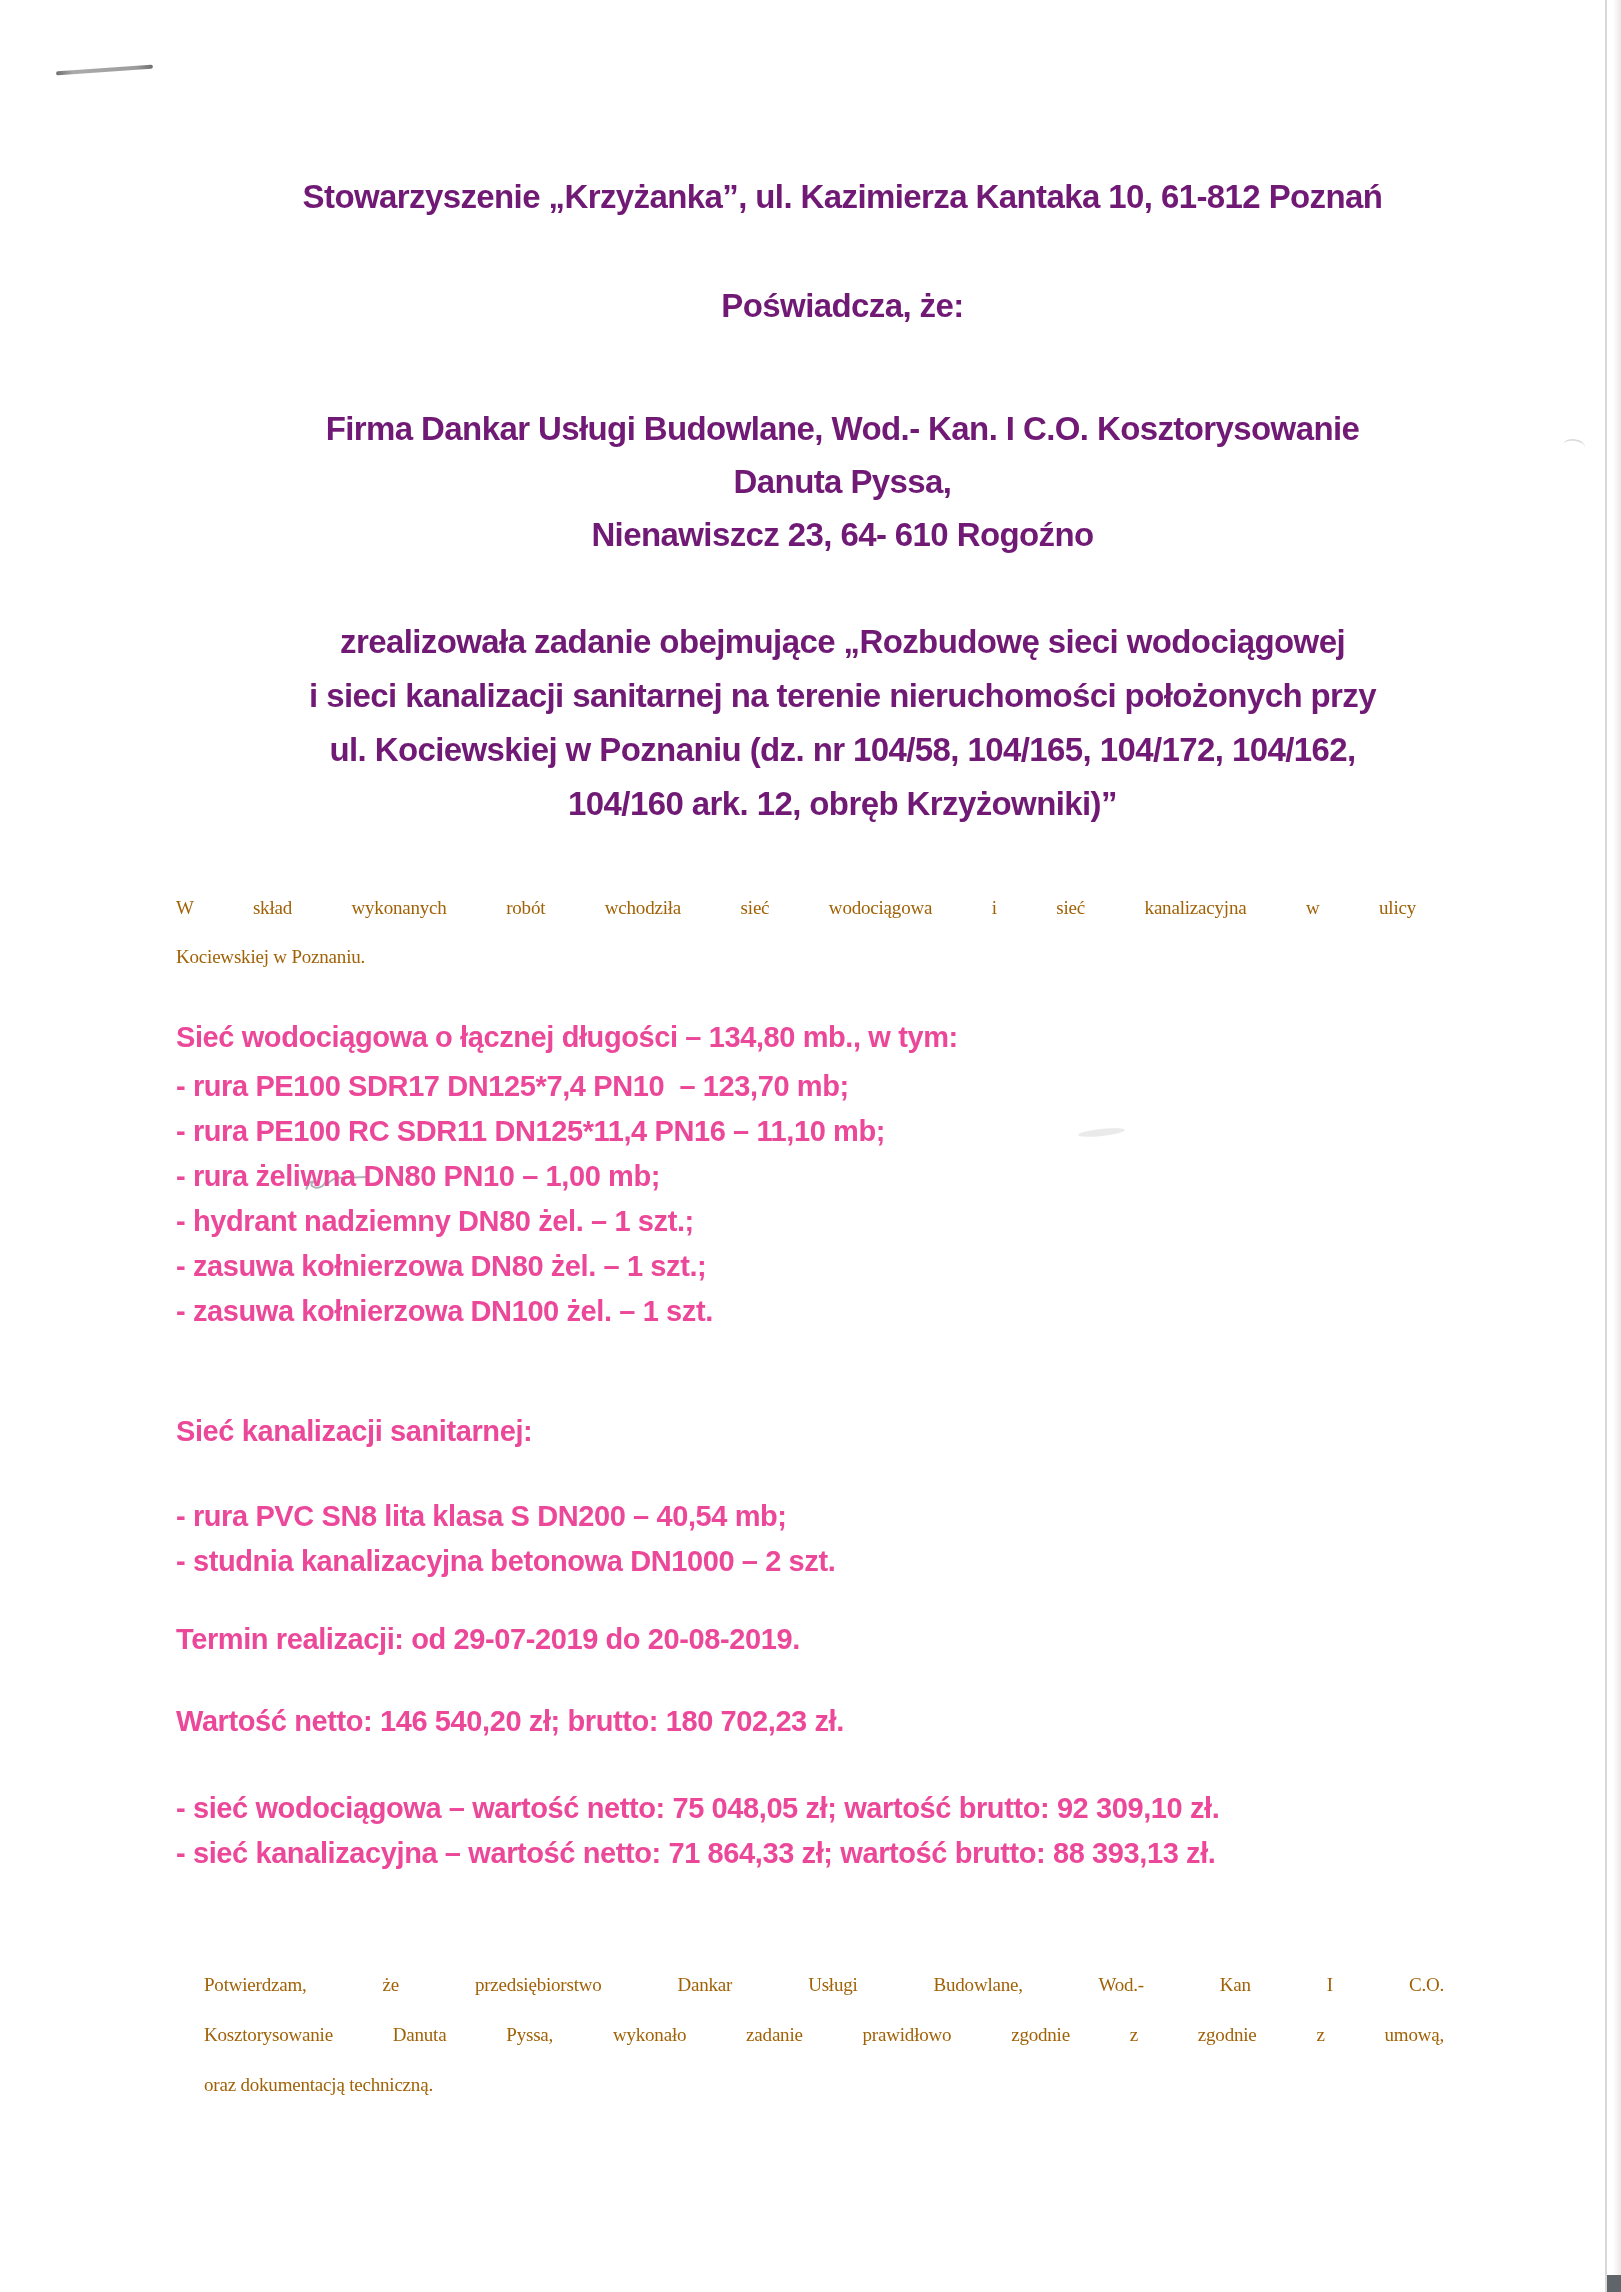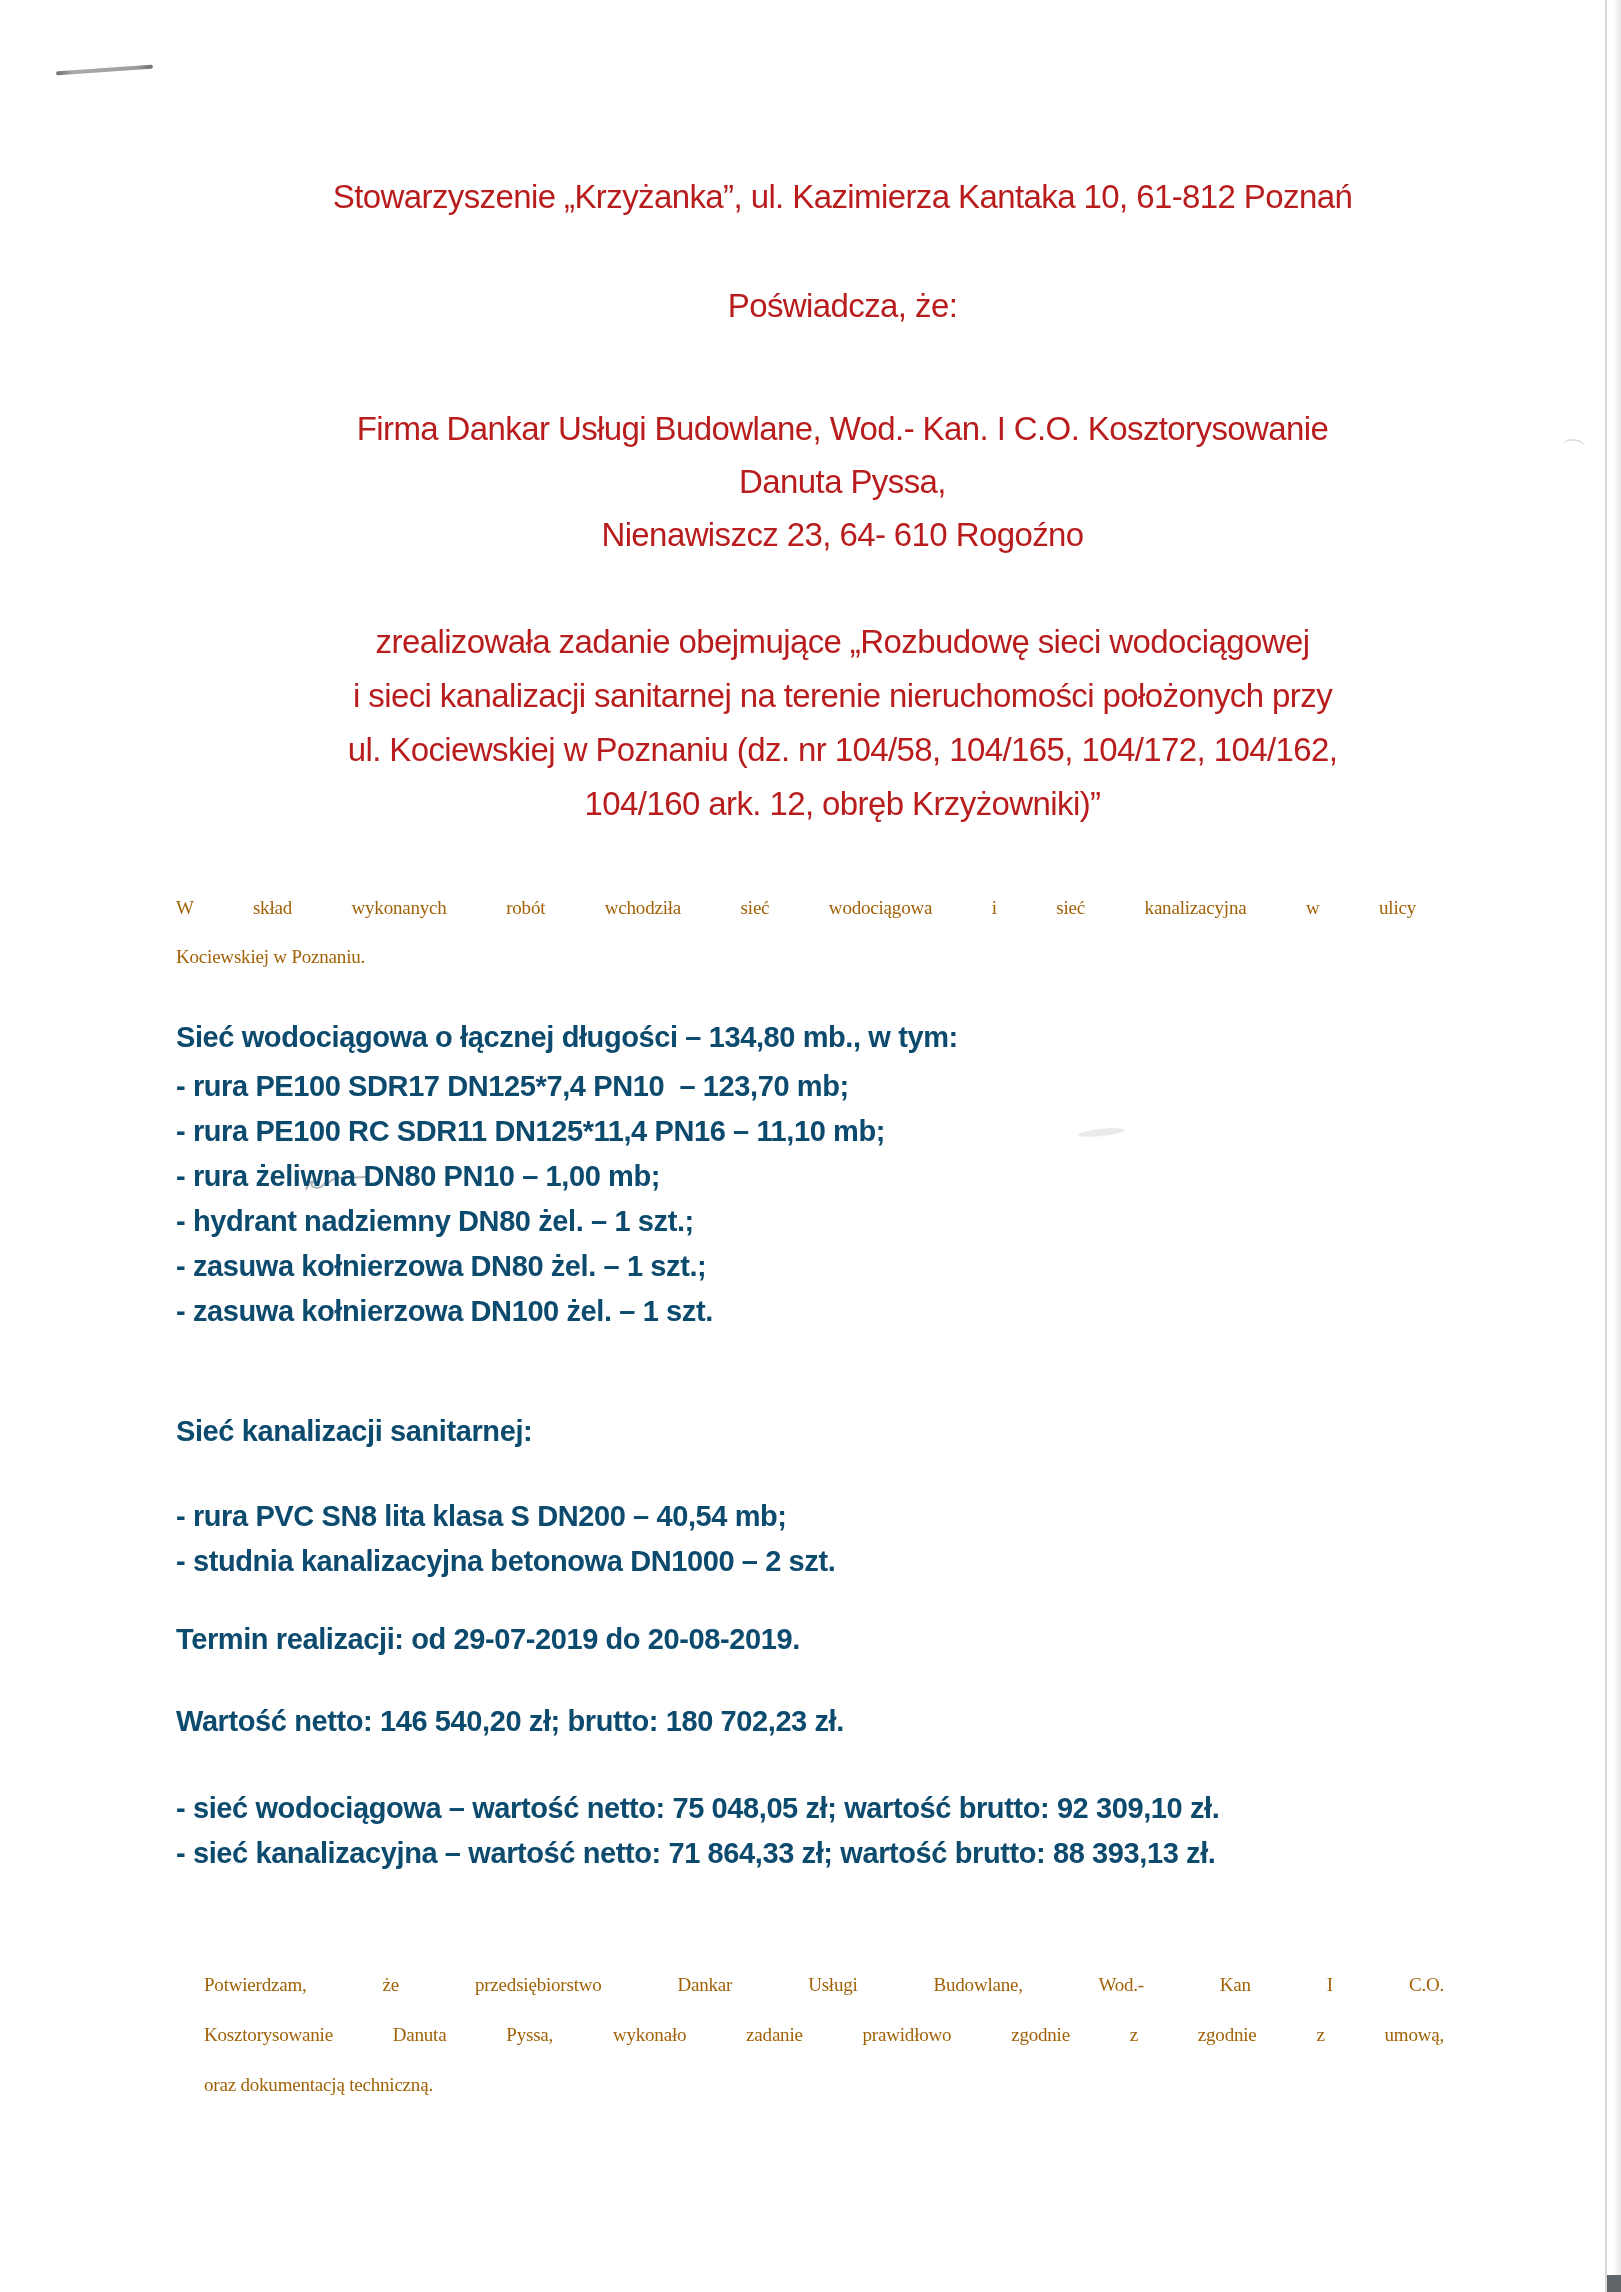--- a/index.html
+++ b/index.html
@@ -7,22 +7,22 @@
     position:relative;
     width:1621px;height:2293px;
     background:#ffffff;
     font-family:"Liberation Sans",sans-serif;
     color:#3c4047;
     overflow:hidden;
     margin:0 auto;
   }
   .block{position:absolute;left:176px;width:1240px;}
   .center{text-align:center;padding-left:93px;box-sizing:border-box;padding-right:0;}
-  .h{font-size:33px;font-weight:normal;letter-spacing:-0.6px;color:#b91c1c;}
-  .b{font-size:29px;font-weight:bold;letter-spacing:-0.4px;color:#0c4a6e;}
+  .h{font-size:33px;font-weight:bold;letter-spacing:-0.6px;color:#701a75;}
+  .b{font-size:29px;font-weight:bold;letter-spacing:-0.4px;color:#ec4899;}
   .r{font-size:19px;font-weight:normal;letter-spacing:-0.2px;color:#a16207;font-family:Liberation Serif, serif;}
   .jl{text-align:justify;text-align-last:justify;}
   
   .pen-line{
     position:absolute;left:56px;top:68px;width:97px;height:3.9px;
     background:linear-gradient(90deg,#6f6f6f,#ababab 18%,#9d9d9d 82%,#6e6e6e);
     border-radius:2px;transform:rotate(-4deg);
   }
   .edge-line{position:absolute;top:0;left:1605px;width:2px;height:2293px;background:rgba(168,168,168,0.45);}
   .edge-shade{position:absolute;top:0;left:1613px;width:7.8px;height:2293px;

